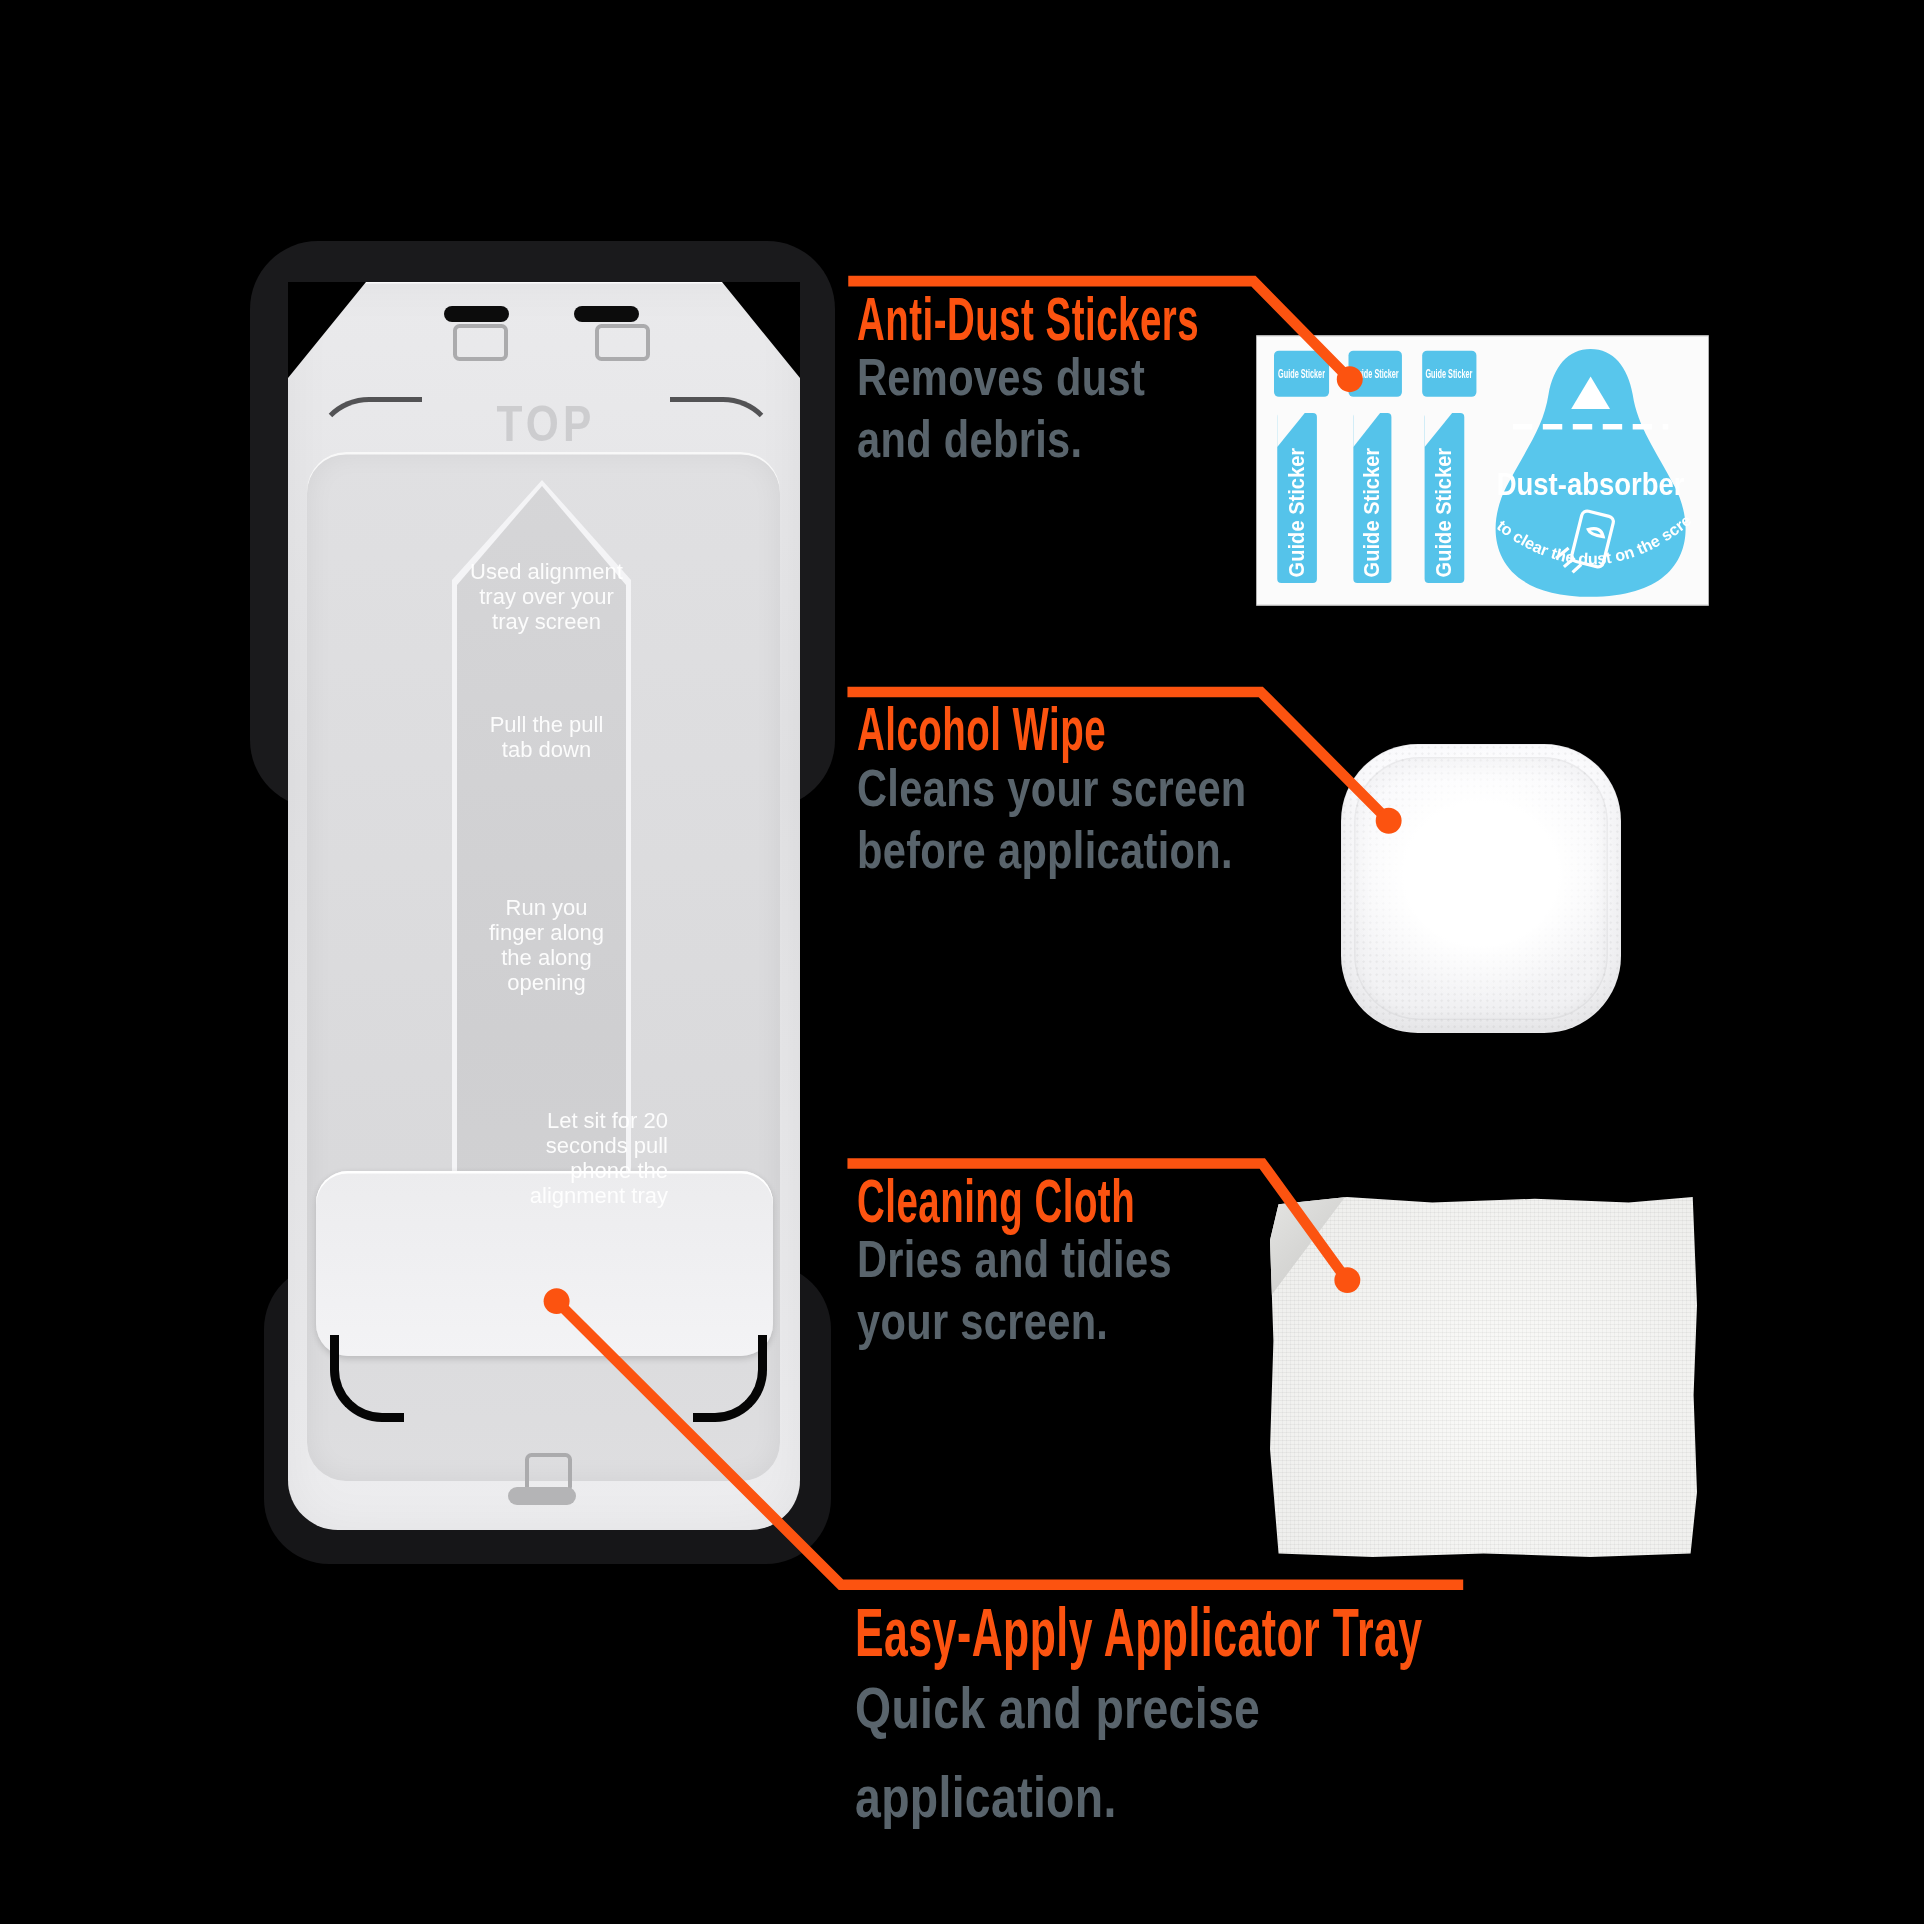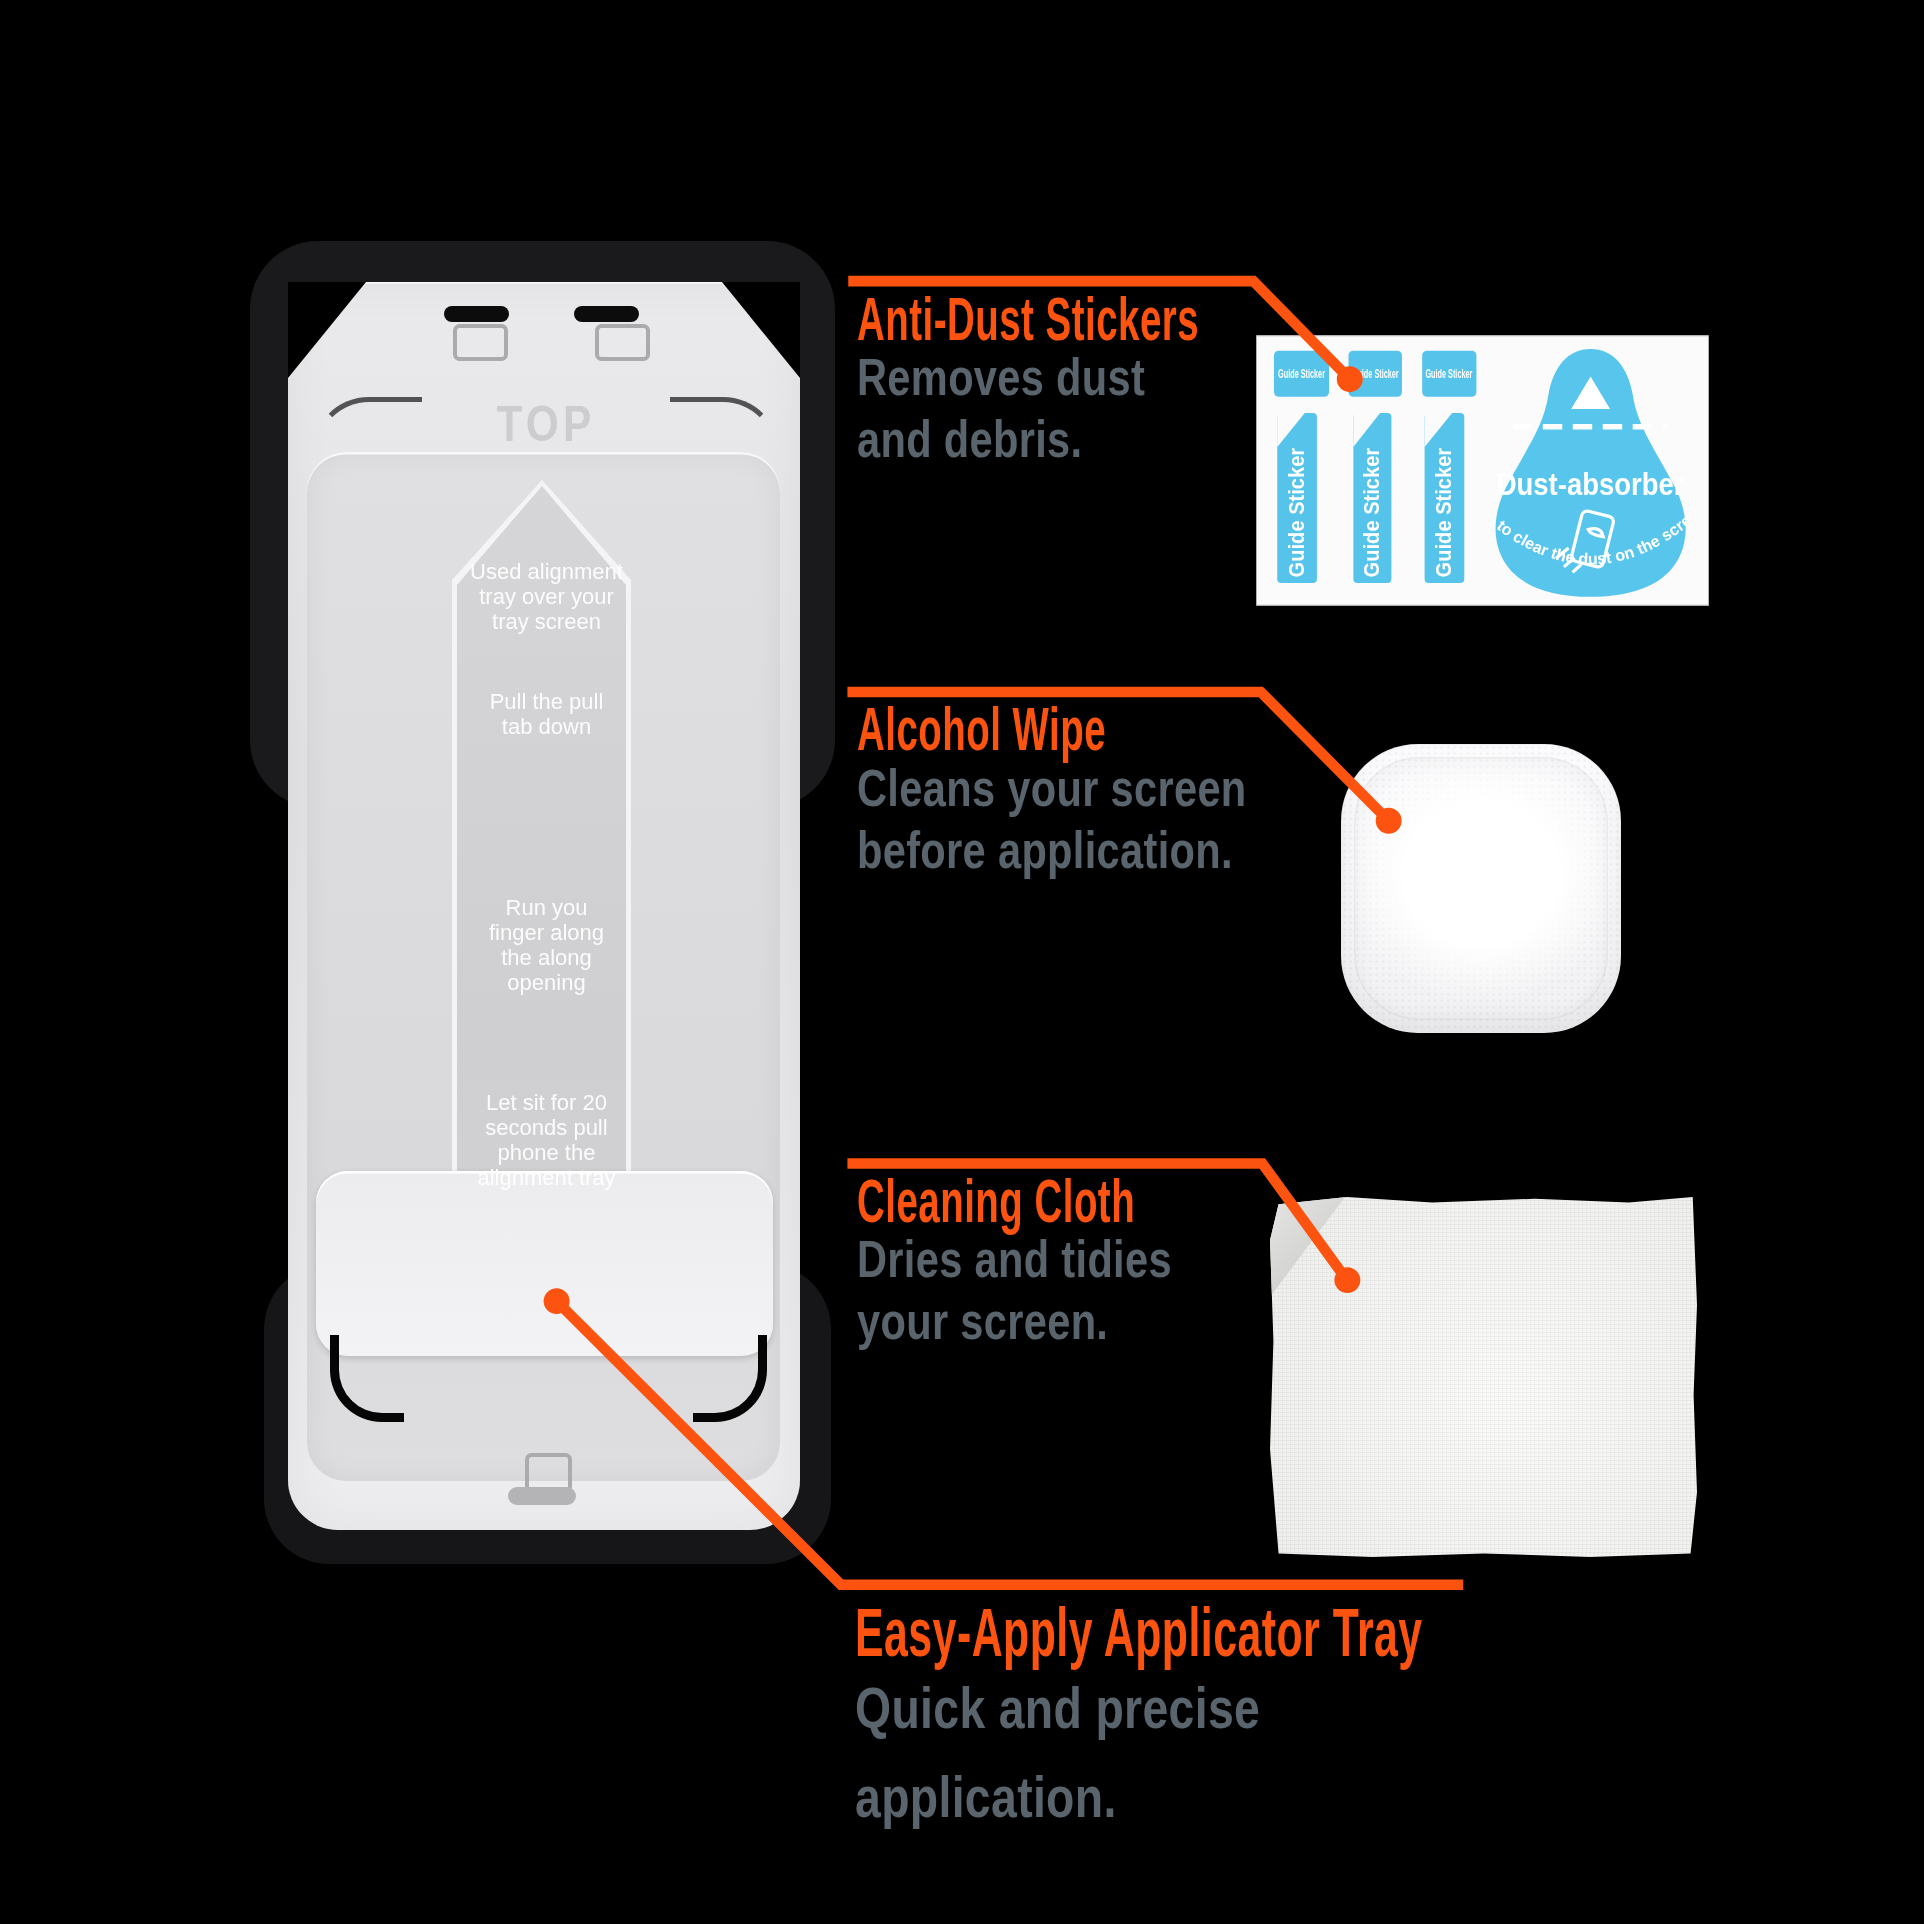--- a/index.html
+++ b/index.html
@@ -111,31 +111,31 @@
   <div class="abs hook hook-l"></div>
   <div class="abs hook hook-r"></div>
   <div class="abs sq-outline" style="left:237px;top:1171px;width:39px;height:32px;"></div>
   <div class="abs" style="left:220px;top:1205px;width:68px;height:18px;background:#b4b4b6;border-radius:9px;"></div>
 
   <div class="abs note" style="top:277px;">
     <div>Used alignment</div>
     <div>tray over your</div>
     <div>tray screen</div>
   </div>
-  <div class="abs note" style="top:407px;">
+  <div class="abs note" style="top:430px;">
     <div>Pull the pull</div>
     <div>tab down</div>
   </div>
   <div class="abs note" style="top:613px;">
     <div>Run you</div>
     <div>finger along</div>
     <div>the along</div>
     <div>opening</div>
   </div>
-  <div class="abs note" style="top:808px;">
+  <div class="abs note" style="top:826px;text-align:right;">
     <div>Let sit for 20</div>
     <div>seconds pull</div>
     <div>phone the</div>
     <div>alignment tray</div>
   </div>
 </div>
 
 <svg class="abs sheet" width="451" height="269" viewBox="0 0 557 332">
   <rect x="0" y="0" width="557" height="332" fill="#FBFBFB"></rect>
 

